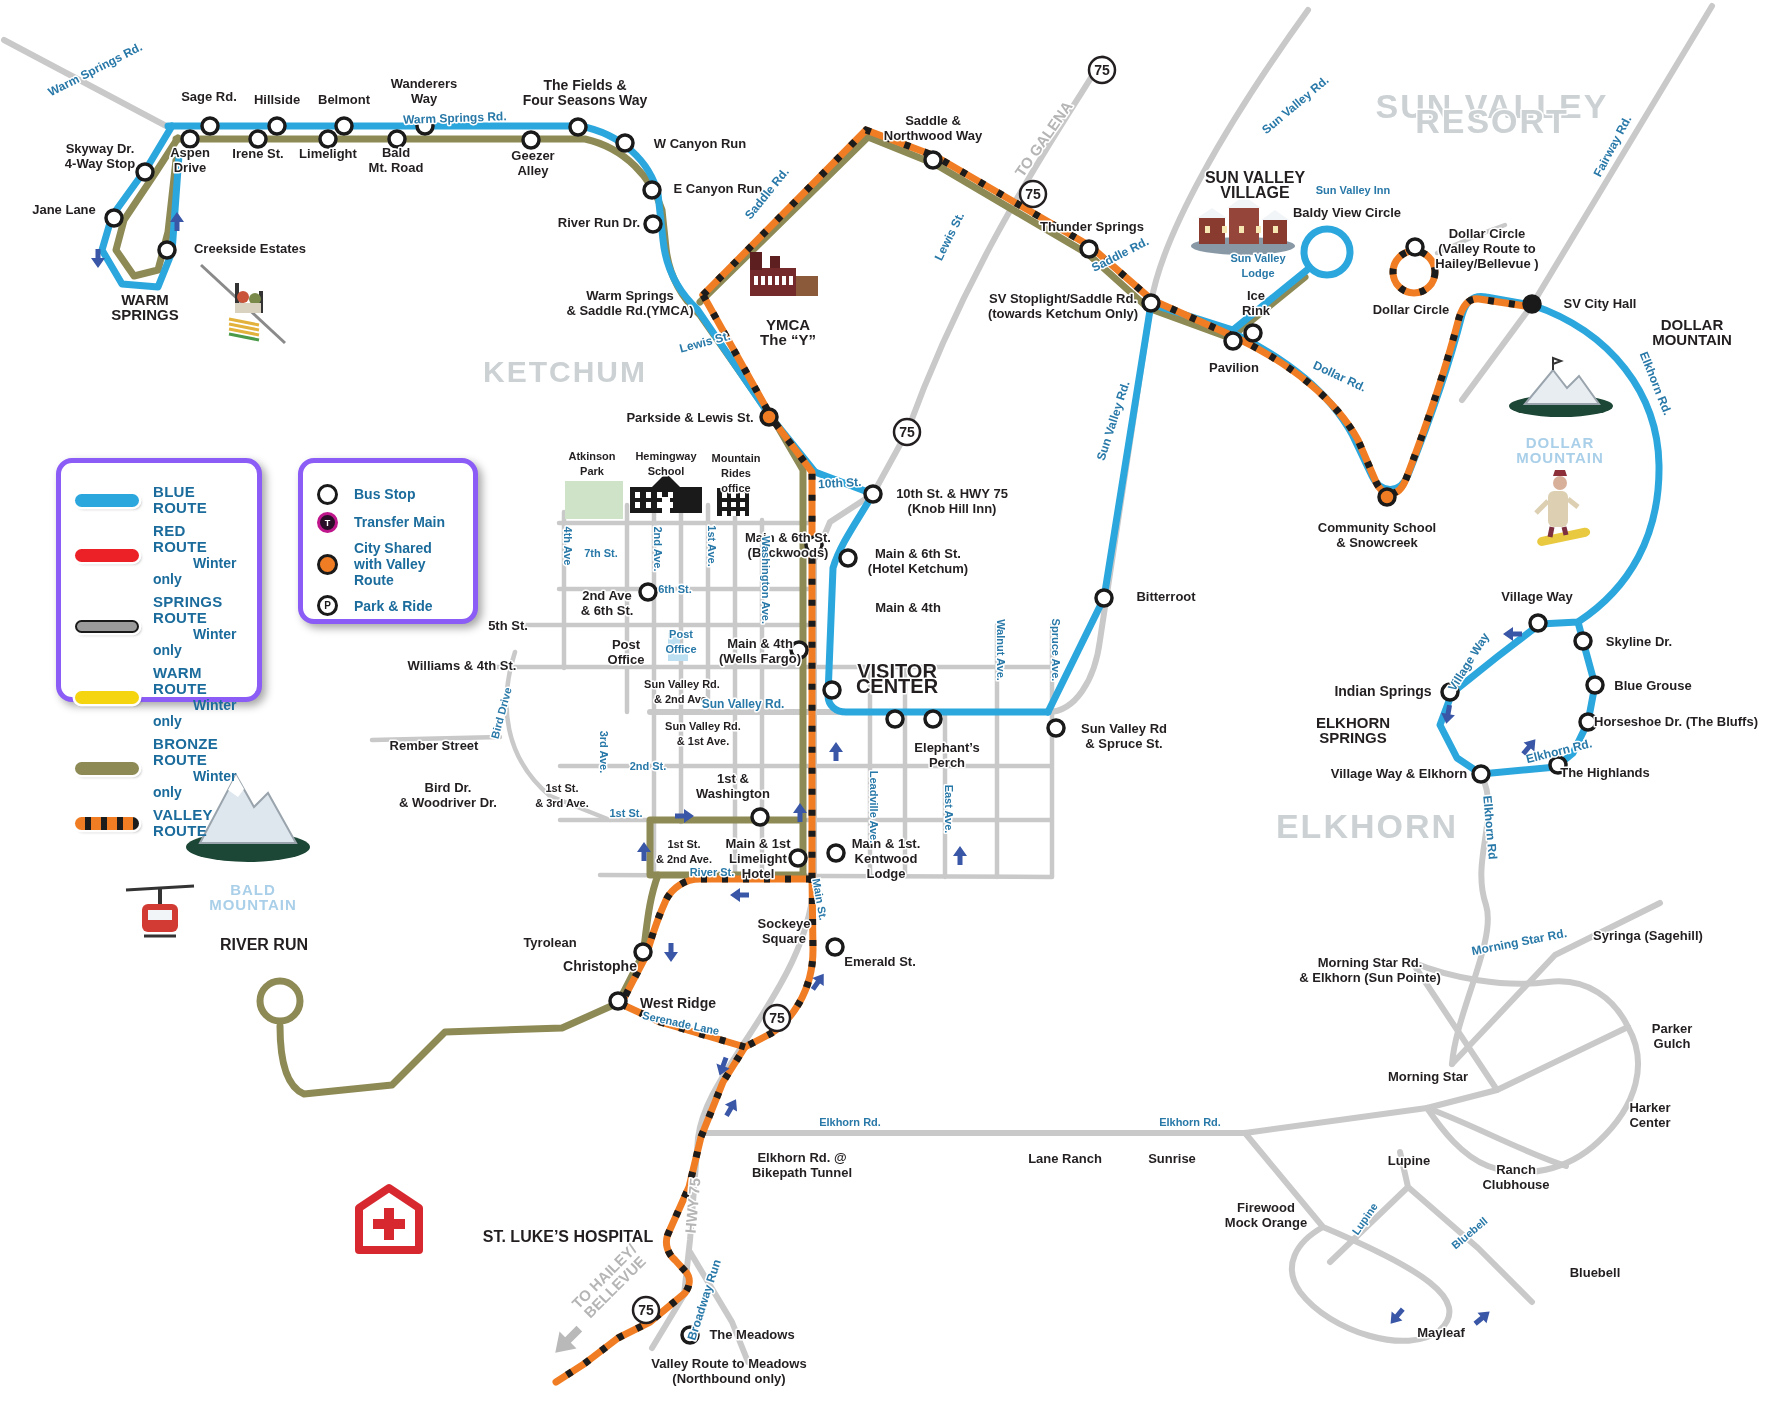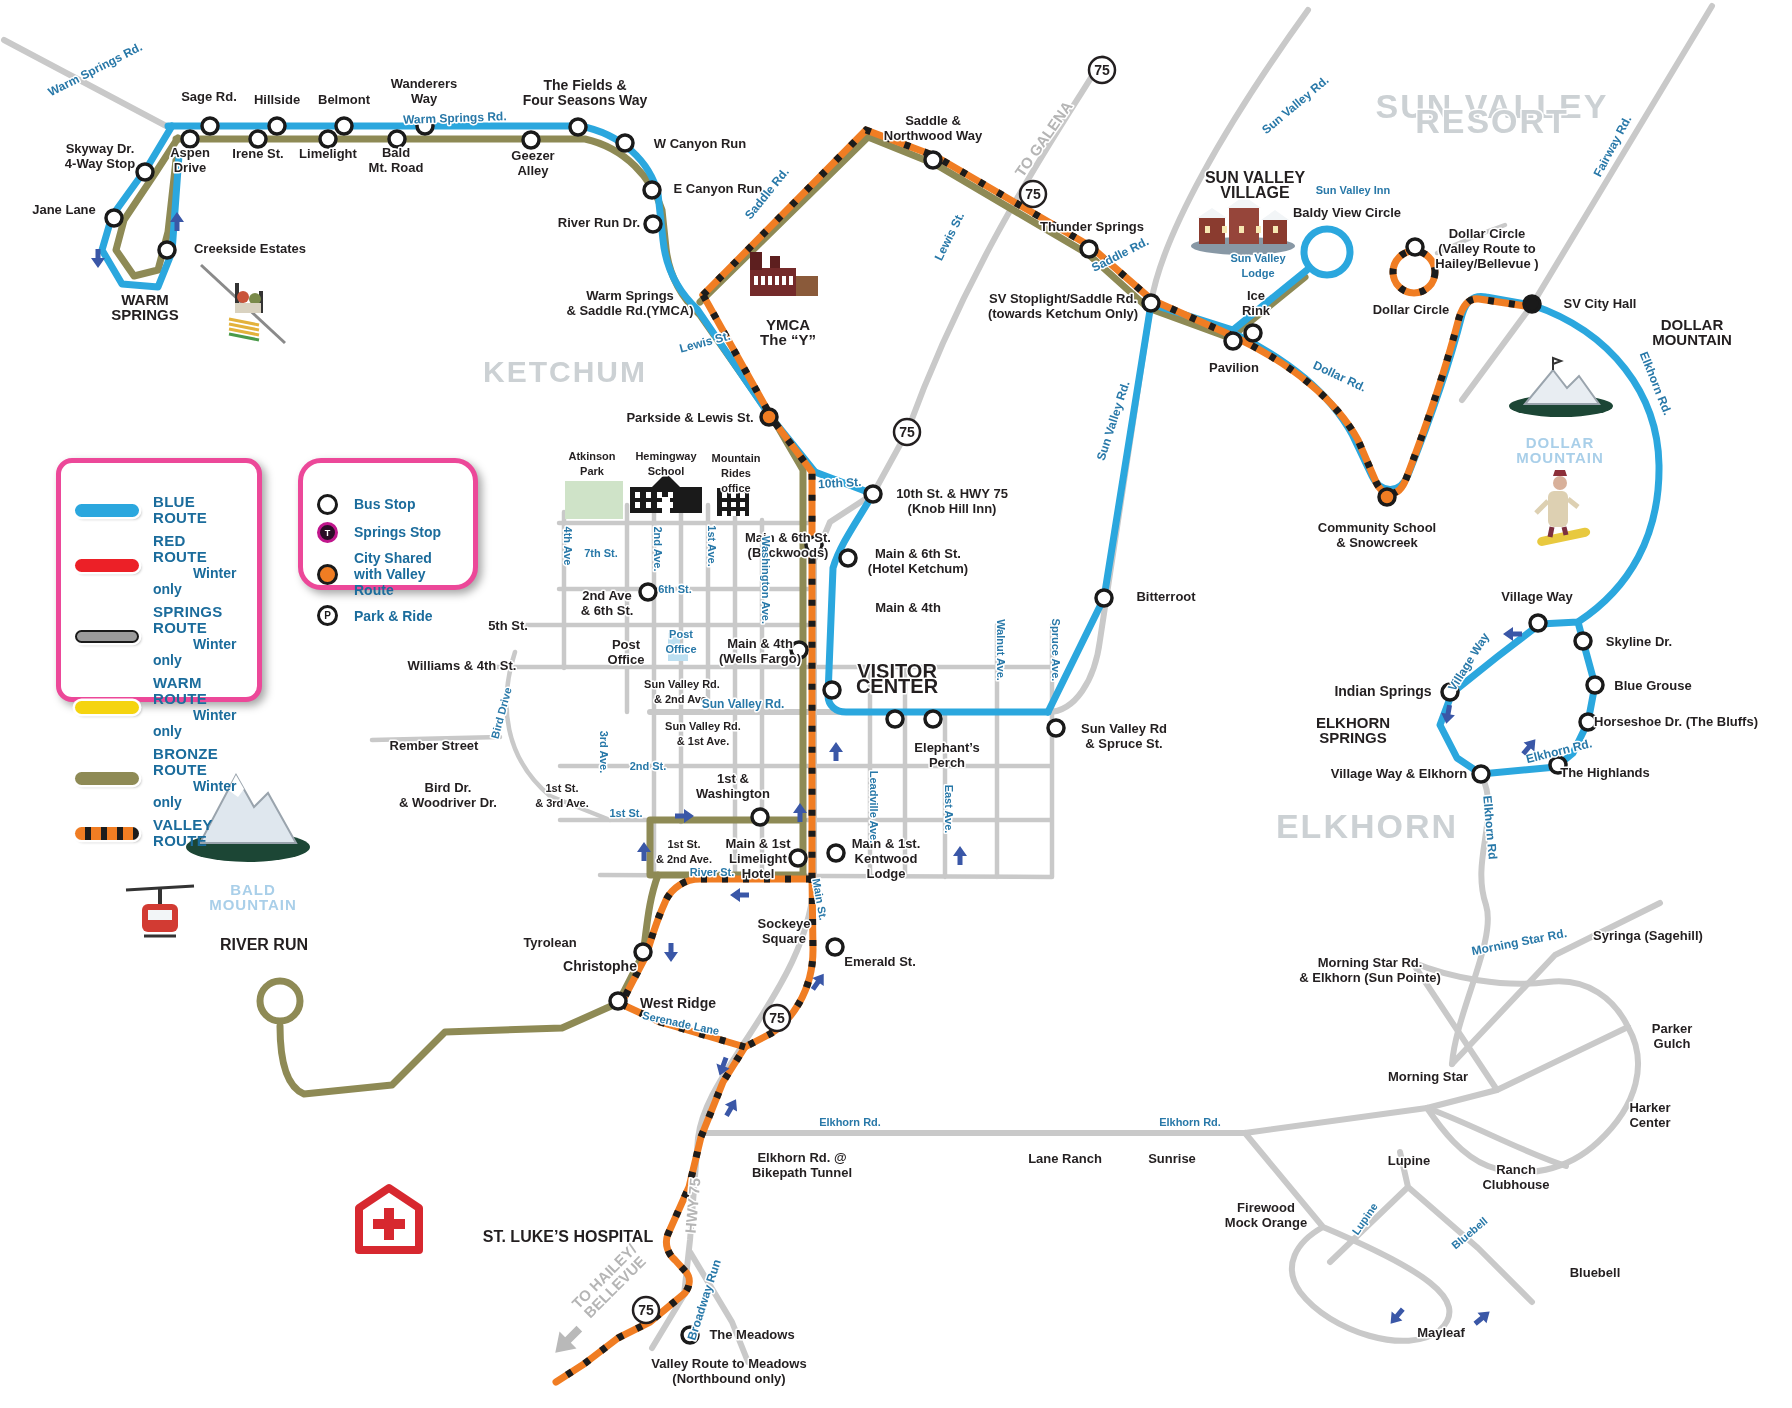--- a/index.html
+++ b/index.html
@@ -18,22 +18,22 @@
   .t-region{font-size:34px;font-weight:700;fill:#ccd1d4;letter-spacing:2px;}
   .t-region30{font-size:30px;font-weight:700;fill:#ccd1d4;letter-spacing:2px;}
   .t-lblue{font-size:15px;font-weight:800;fill:#a9cfe9;letter-spacing:1px;}
   .road{stroke:#c9c9c9;stroke-width:6;fill:none;stroke-linecap:round;stroke-linejoin:round;}
   .road-thin{stroke:#c9c9c9;stroke-width:4.5;fill:none;stroke-linecap:round;stroke-linejoin:round;}
   .r-blue{stroke:#2ba7de;stroke-width:7;fill:none;stroke-linecap:round;stroke-linejoin:round;}
   .r-olive{stroke:#8e8a55;stroke-width:7;fill:none;stroke-linecap:round;stroke-linejoin:round;}
   .r-orange{stroke:#f07d23;stroke-width:7;fill:none;stroke-linecap:round;stroke-linejoin:round;}
   .r-dash{stroke:#1c1c1c;stroke-width:7;fill:none;stroke-linecap:butt;stroke-dasharray:6 15;}
   
-  .legend-box{position:absolute;background:#fff;border:5px solid #ec4899;border-radius:16px;
-    box-shadow:inset 0 0 0 4px #fff,4px 4px 8px rgba(0,0,0,.35);padding:24px 14px;box-sizing:border-box;}
+  .legend-box{position:absolute;background:#fff;border:5px solid #8b5cf6;border-radius:16px;
+    box-shadow:inset 0 0 0 4px #fff,4px 4px 8px rgba(0,0,0,.35);padding:14px 14px;box-sizing:border-box;}
   .lg-row{display:flex;align-items:center;margin:7px 0;}
   .sw{width:64px;height:13px;border-radius:7px;flex:0 0 auto;
     box-shadow:0 0 0 2.5px #fff,2px 2px 3px rgba(0,0,0,.35);}
   .sw.blue{background:#2ba7de}.sw.red{background:#ec2027}
   .sw.silver{background:#9b9b9b;border:2.5px solid #1a1a1a;height:9px;width:60px}
   .sw.gold{background:#f5d410}.sw.bronze{background:#8e8a55}
   .sw.valley{background:repeating-linear-gradient(90deg,#f07d23 0 10px,#1c1c1c 10px 16px)}
   .lg-txt{margin-left:14px;line-height:1;}
   .lg-name{font-size:15px;font-weight:700;color:#1b6c9c;letter-spacing:.3px;}
   .lg-sub{font-size:14px;font-weight:600;color:#1b6c9c;margin-left:40px;}
@@ -463,28 +463,28 @@
     <span class="sw bronze"></span>
     <span class="lg-txt"><span class="lg-name">BRONZE ROUTE</span><br>
     <span class="lg-sub">Winter only</span></span>
   </div>
   <div class="lg-row">
     <span class="sw valley"></span>
     <span class="lg-txt"><span class="lg-name">VALLEY ROUTE</span></span>
   </div>
 </div>
 
-<div class="legend-box" style="left:298px;top:458px;width:180px;height:132px;border-radius:23px;">
+<div class="legend-box" style="left:298px;top:458px;width:180px;height:166px;">
   <div class="lg-row">
     <span class="sym"></span>
     <span class="lg-sym-label">Bus Stop</span>
   </div>
   <div class="lg-row">
     <span class="sym transfer">T</span>
-    <span class="lg-sym-label">Springs Stop</span>
+    <span class="lg-sym-label">Transfer Main</span>
   </div>
   <div class="lg-row">
     <span class="sym shared"></span>
     <span class="lg-sym-label"><span>City Shared</span><br><span>with Valley Route</span></span>
   </div>
   <div class="lg-row">
     <span class="sym">P</span>
     <span class="lg-sym-label">Park &amp; Ride</span>
   </div>
 </div>

